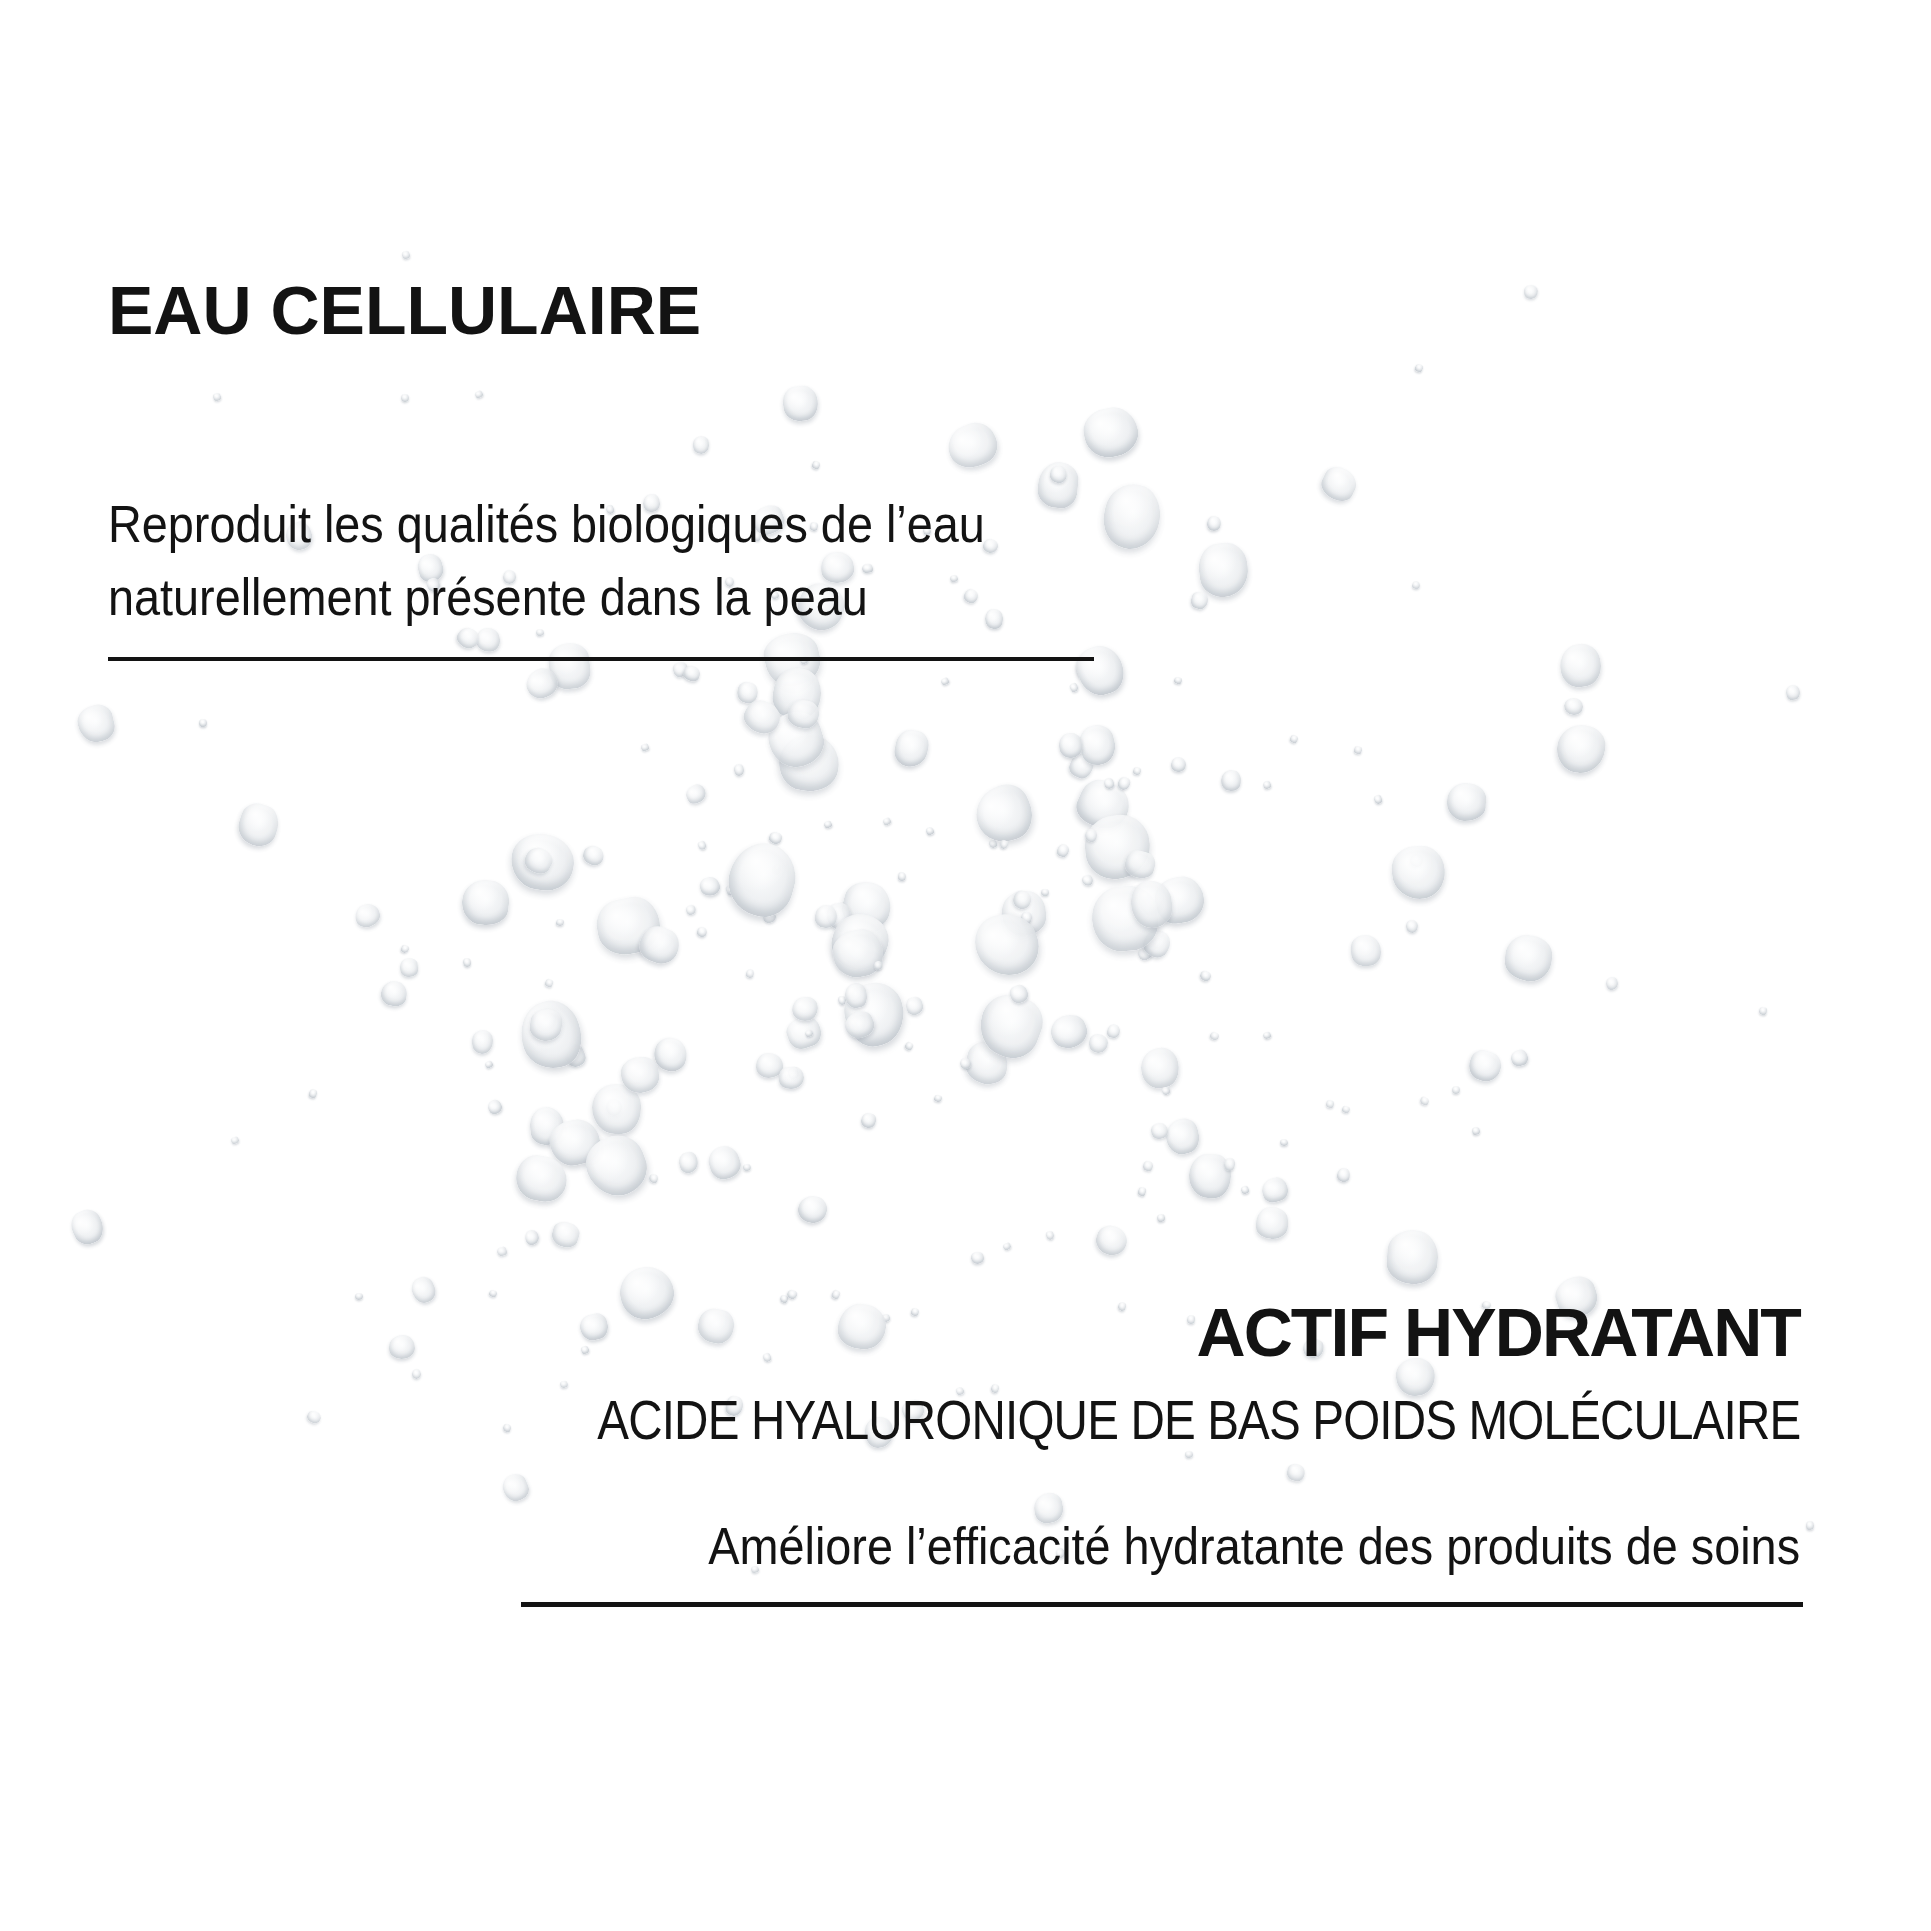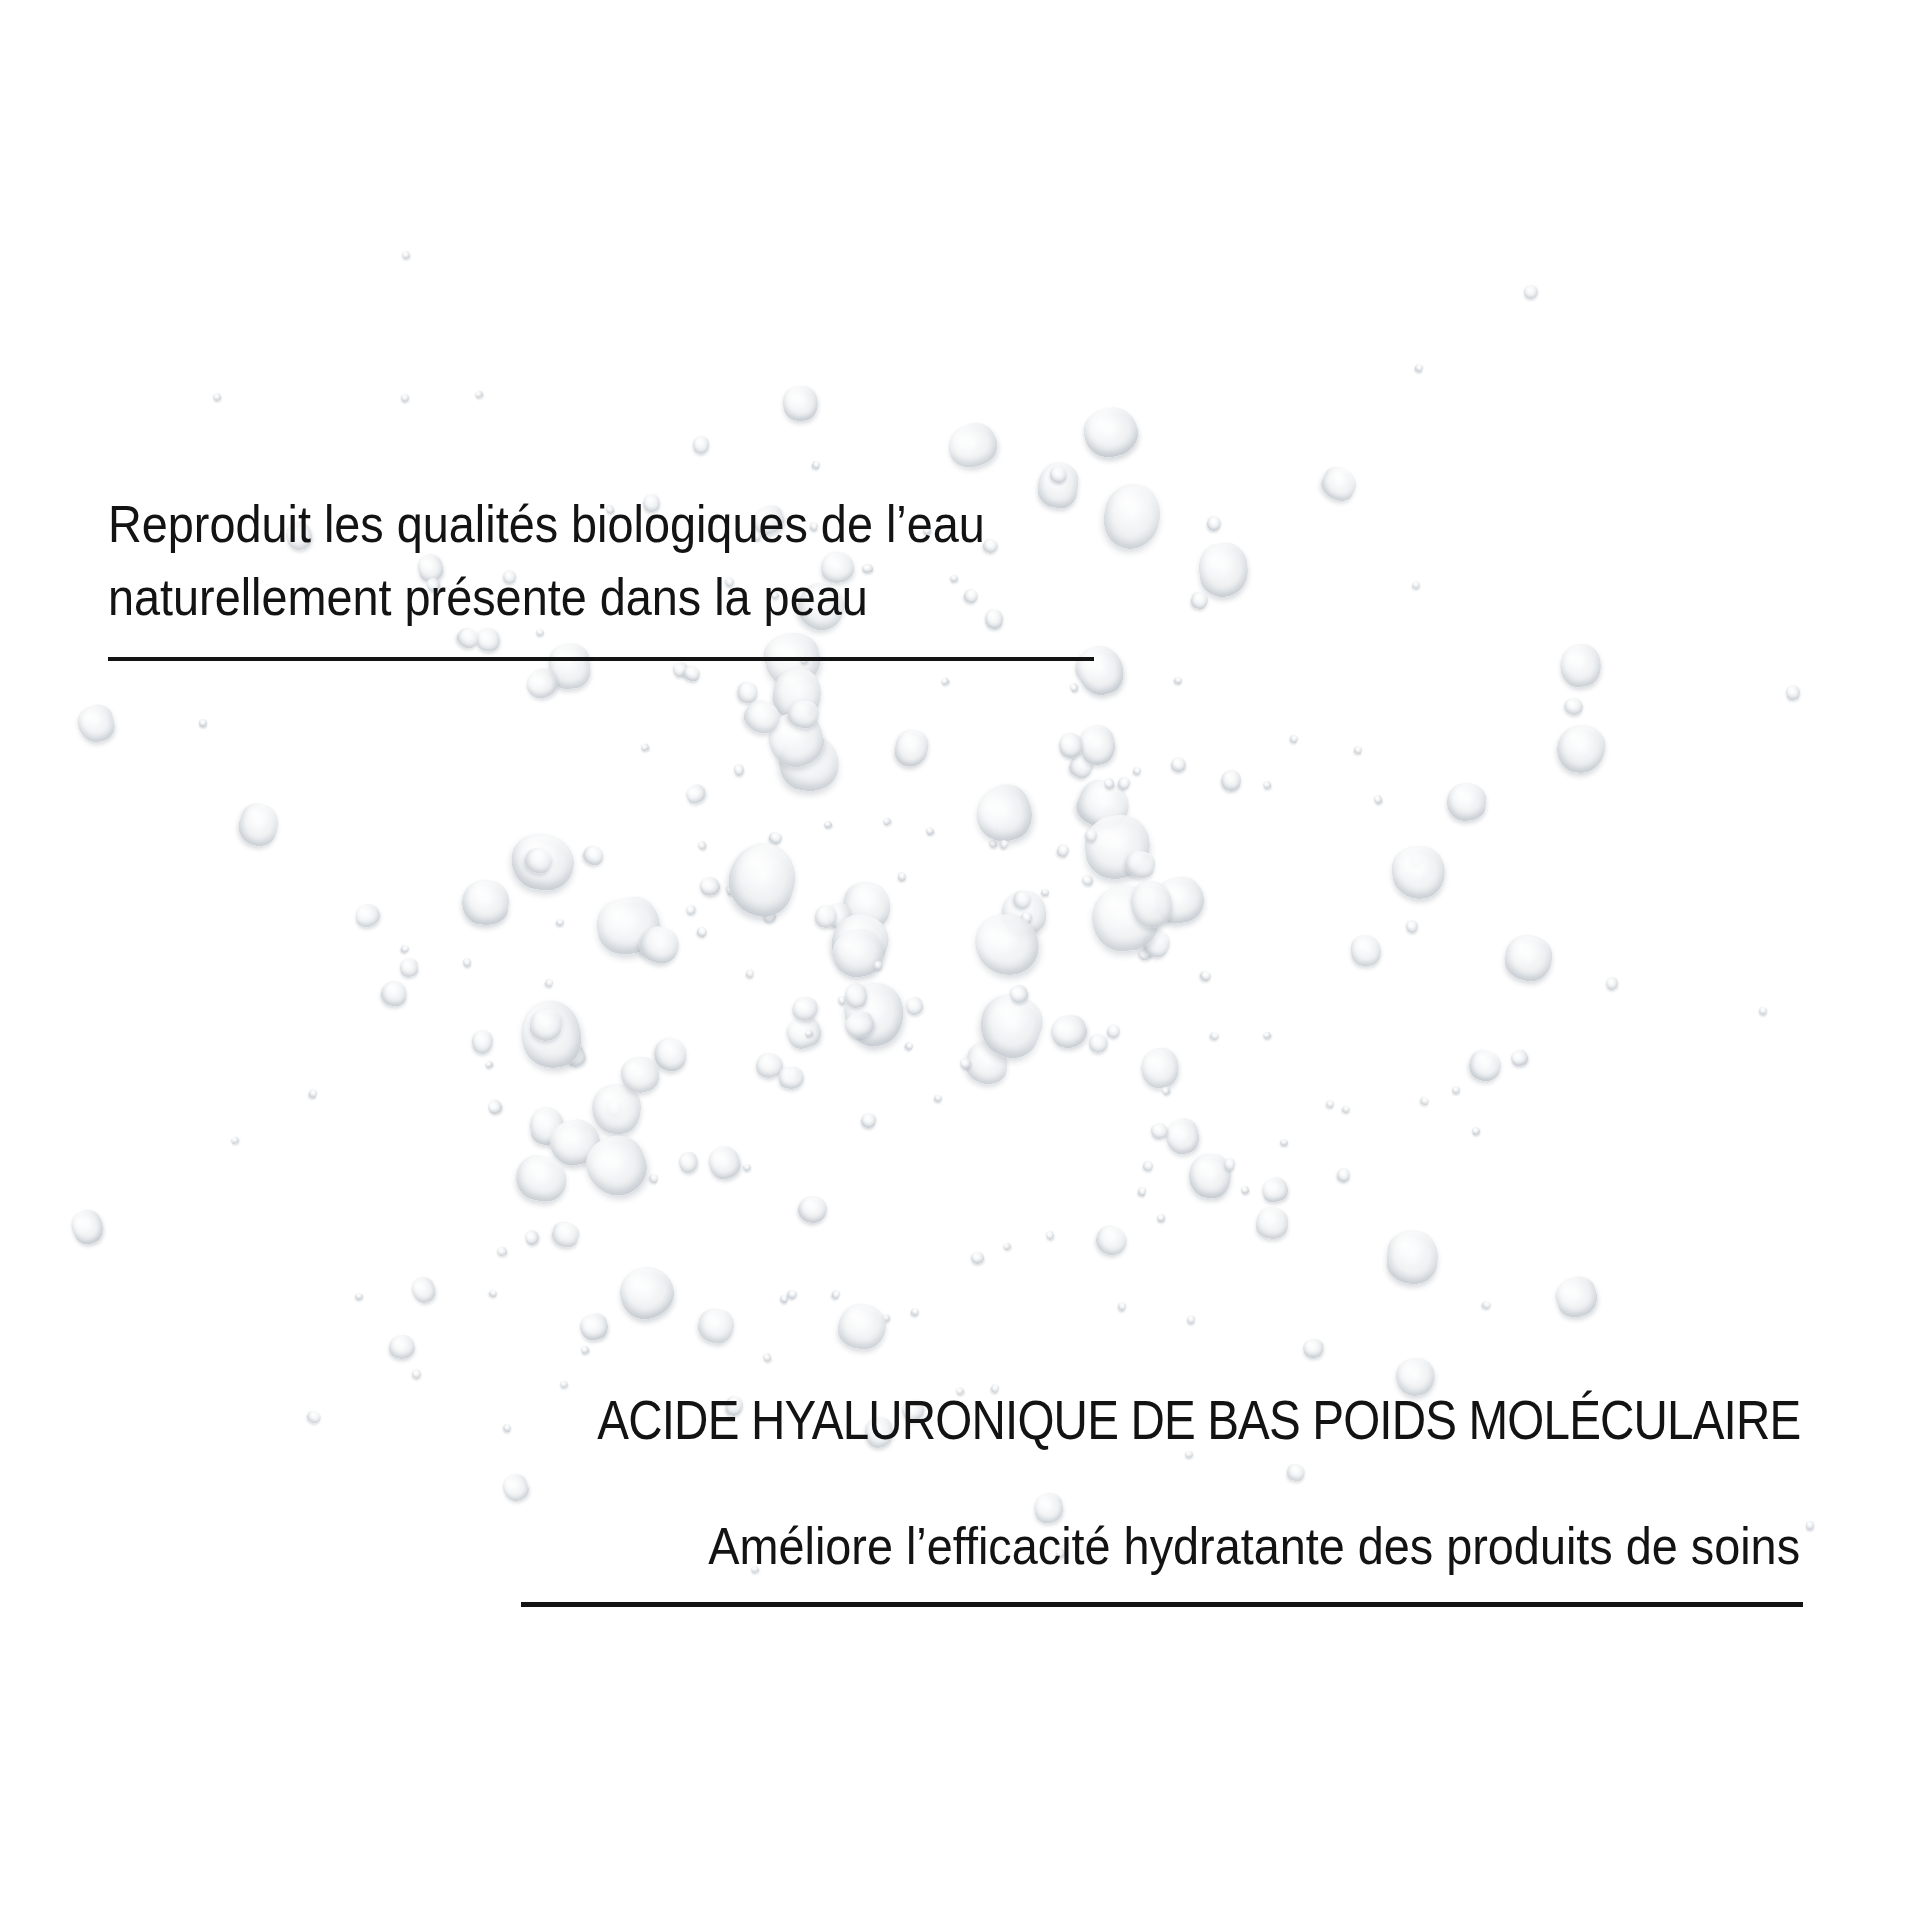--- a/index.html
+++ b/index.html
@@ -310,28 +310,30 @@
       <div class="drop" style="left: 497px; top: 1247px; width: 10px; height: 9.4px; transform: rotate(-16.3deg); border-radius: 53% 48% 45% 51% / 59% 50% 54% 61%; opacity: 0.86; box-shadow: rgba(128, 137, 148, 0.32) 0px 1.4px 2.2px, rgb(195, 201, 207) 0px -1.6px 3.1px inset, rgba(255, 255, 255, 0.9) 0px 0.9px 1.8px inset;"></div>
       <div class="drop" style="left: 934px; top: 1095px; width: 8.2px; height: 7.2px; transform: rotate(11.1deg); border-radius: 48% 48% 54% 58% / 52% 45% 59% 44%; opacity: 0.96; box-shadow: rgba(128, 137, 148, 0.32) 0px 1.4px 2.1px, rgb(195, 201, 207) 0px -1.5px 2.8px inset, rgba(255, 255, 255, 0.9) 0px 0.8px 1.7px inset;"></div>
       <div class="drop" style="left: 581px; top: 1346px; width: 7.7px; height: 7.8px; transform: rotate(-19deg); border-radius: 58% 52% 57% 53% / 45% 59% 48% 41%; opacity: 0.95; box-shadow: rgba(128, 137, 148, 0.32) 0px 1.4px 2px, rgb(195, 201, 207) 0px -1.5px 2.8px inset, rgba(255, 255, 255, 0.9) 0px 0.8px 1.6px inset;"></div>
       <div class="drop" style="left: 1191px; top: 592px; width: 17px; height: 17px; transform: rotate(14.6deg); border-radius: 52% 48% 46% 46% / 44% 57% 62% 54%; opacity: 0.93; box-shadow: rgba(128, 137, 148, 0.32) 0px 1.8px 2.8px, rgb(195, 201, 207) 0px -2.1px 3.8px inset, rgba(255, 255, 255, 0.9) 0px 1.2px 2.5px inset;"></div>
       <div class="drop" style="left: 832px; top: 1290px; width: 7.7px; height: 8.5px; transform: rotate(25.7deg); border-radius: 45% 56% 44% 45% / 52% 44% 44% 46%; opacity: 0.93; box-shadow: rgba(128, 137, 148, 0.32) 0px 1.4px 2px, rgb(195, 201, 207) 0px -1.5px 2.8px inset, rgba(255, 255, 255, 0.9) 0px 0.8px 1.6px inset;"></div>
       <div class="drop" style="left: 1078px; top: 646px; width: 45px; height: 49px; transform: rotate(-18.1deg); border-radius: 56% 59% 49% 56% / 45% 62% 59% 60%; opacity: 1; box-shadow: rgba(128, 137, 148, 0.32) 0px 3.2px 5px, rgb(195, 201, 207) 0px -4.2px 6.9px inset, rgba(255, 255, 255, 0.9) 0px 2.3px 5px inset;"></div>
       <div class="drop" style="left: 1263px; top: 1032px; width: 7.7px; height: 7px; transform: rotate(-21.1deg); border-radius: 58% 50% 50% 59% / 48% 48% 41% 58%; opacity: 0.98; box-shadow: rgba(128, 137, 148, 0.32) 0px 1.4px 2px, rgb(195, 201, 207) 0px -1.5px 2.8px inset, rgba(255, 255, 255, 0.9) 0px 0.8px 1.6px inset;"></div>
     </div>
 
   <div class="txt patent-title">
+    <div>EAU CELLULAIRE</div>
   </div>
 
   <div class="txt patent-desc">
     <div>Reproduit les qualités biologiques de l’eau</div>
     <div>naturellement présente dans la peau</div>
   </div>
 
   <div class="rule rule-patent"></div>
 
+  <div class="txt active-title">ACTIF HYDRATANT</div>
   <div class="txt active-subtitle">ACIDE HYALURONIQUE DE BAS POIDS MOLÉCULAIRE</div>
   <div class="txt active-desc">Améliore l’efficacité hydratante des produits de soins</div>
 
   <div class="rule rule-active"></div>
 
 </div>
 
 
 </body></html>

